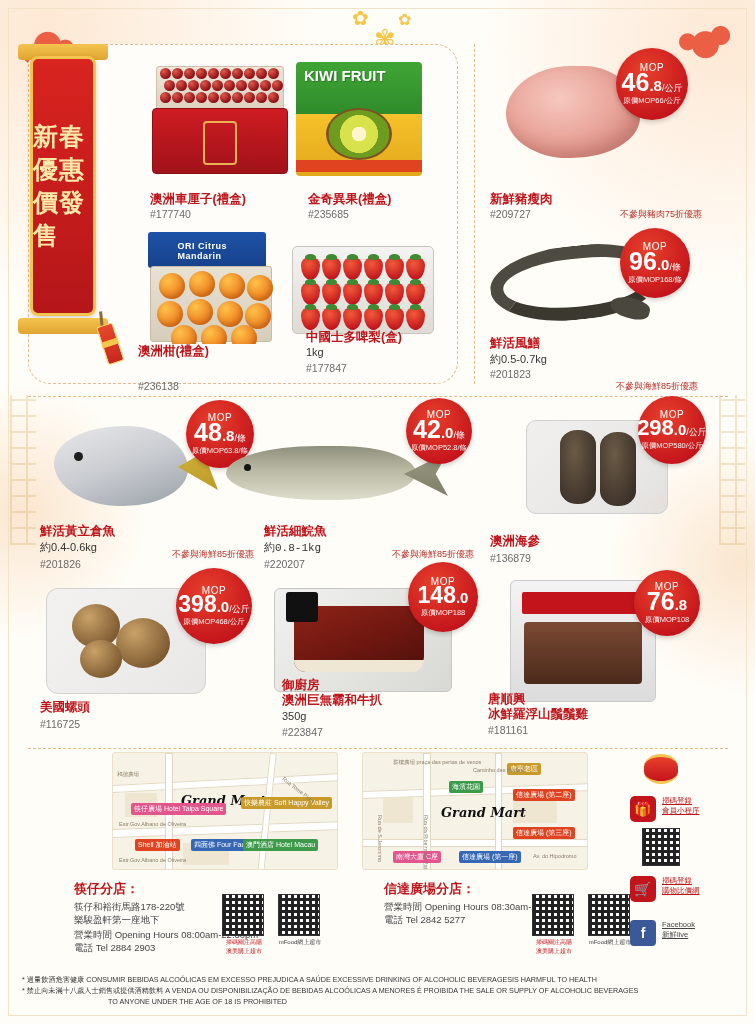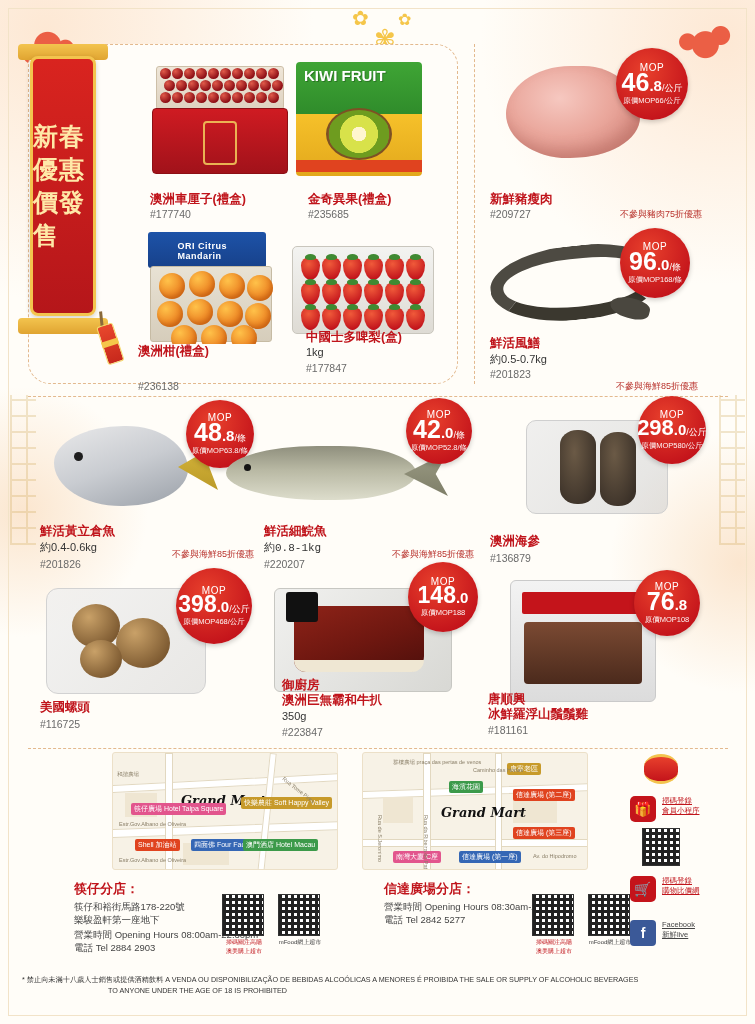--- a/index.html
+++ b/index.html
@@ -741,16 +741,17 @@
     <div class="qr" style="left:22px; top:76px; width:38px; height:38px;"></div>
     <div class="rail-icon" style="left:10px; top:124px;">🛒</div>
     <div class="rail-txt red" style="left:42px; top:124px; white-space:pre-line;">掃碼登錄
 購物比價網</div>
     <div class="rail-icon fb" style="left:10px; top:168px;">f</div>
     <div class="rail-txt" style="left:42px; top:168px; white-space:pre-line;">Facebook
 新鮮live</div>
   </div>
 
   <div class="footer">
+    <div>* 過量飲酒危害健康  CONSUMIR BEBIDAS ALCOÓLICAS EM EXCESSO PREJUDICA A SAÚDE EXCESSIVE DRINKING OF ALCOHOLIC BEVERAGESIS HARMFUL TO HEALTH</div>
     <div>* 禁止向未滿十八歲人士銷售或提供酒精飲料  A VENDA OU DISPONIBILIZAÇÃO DE BEBIDAS ALCOÓLICAS A MENORES É PROIBIDA THE SALE OR SUPPLY OF ALCOHOLIC BEVERAGES</div>
     <div style="padding-left:86px;">TO ANYONE UNDER THE AGE OF 18 IS PROHIBITED</div>
   </div>
 </div>
 
 </body></html>

